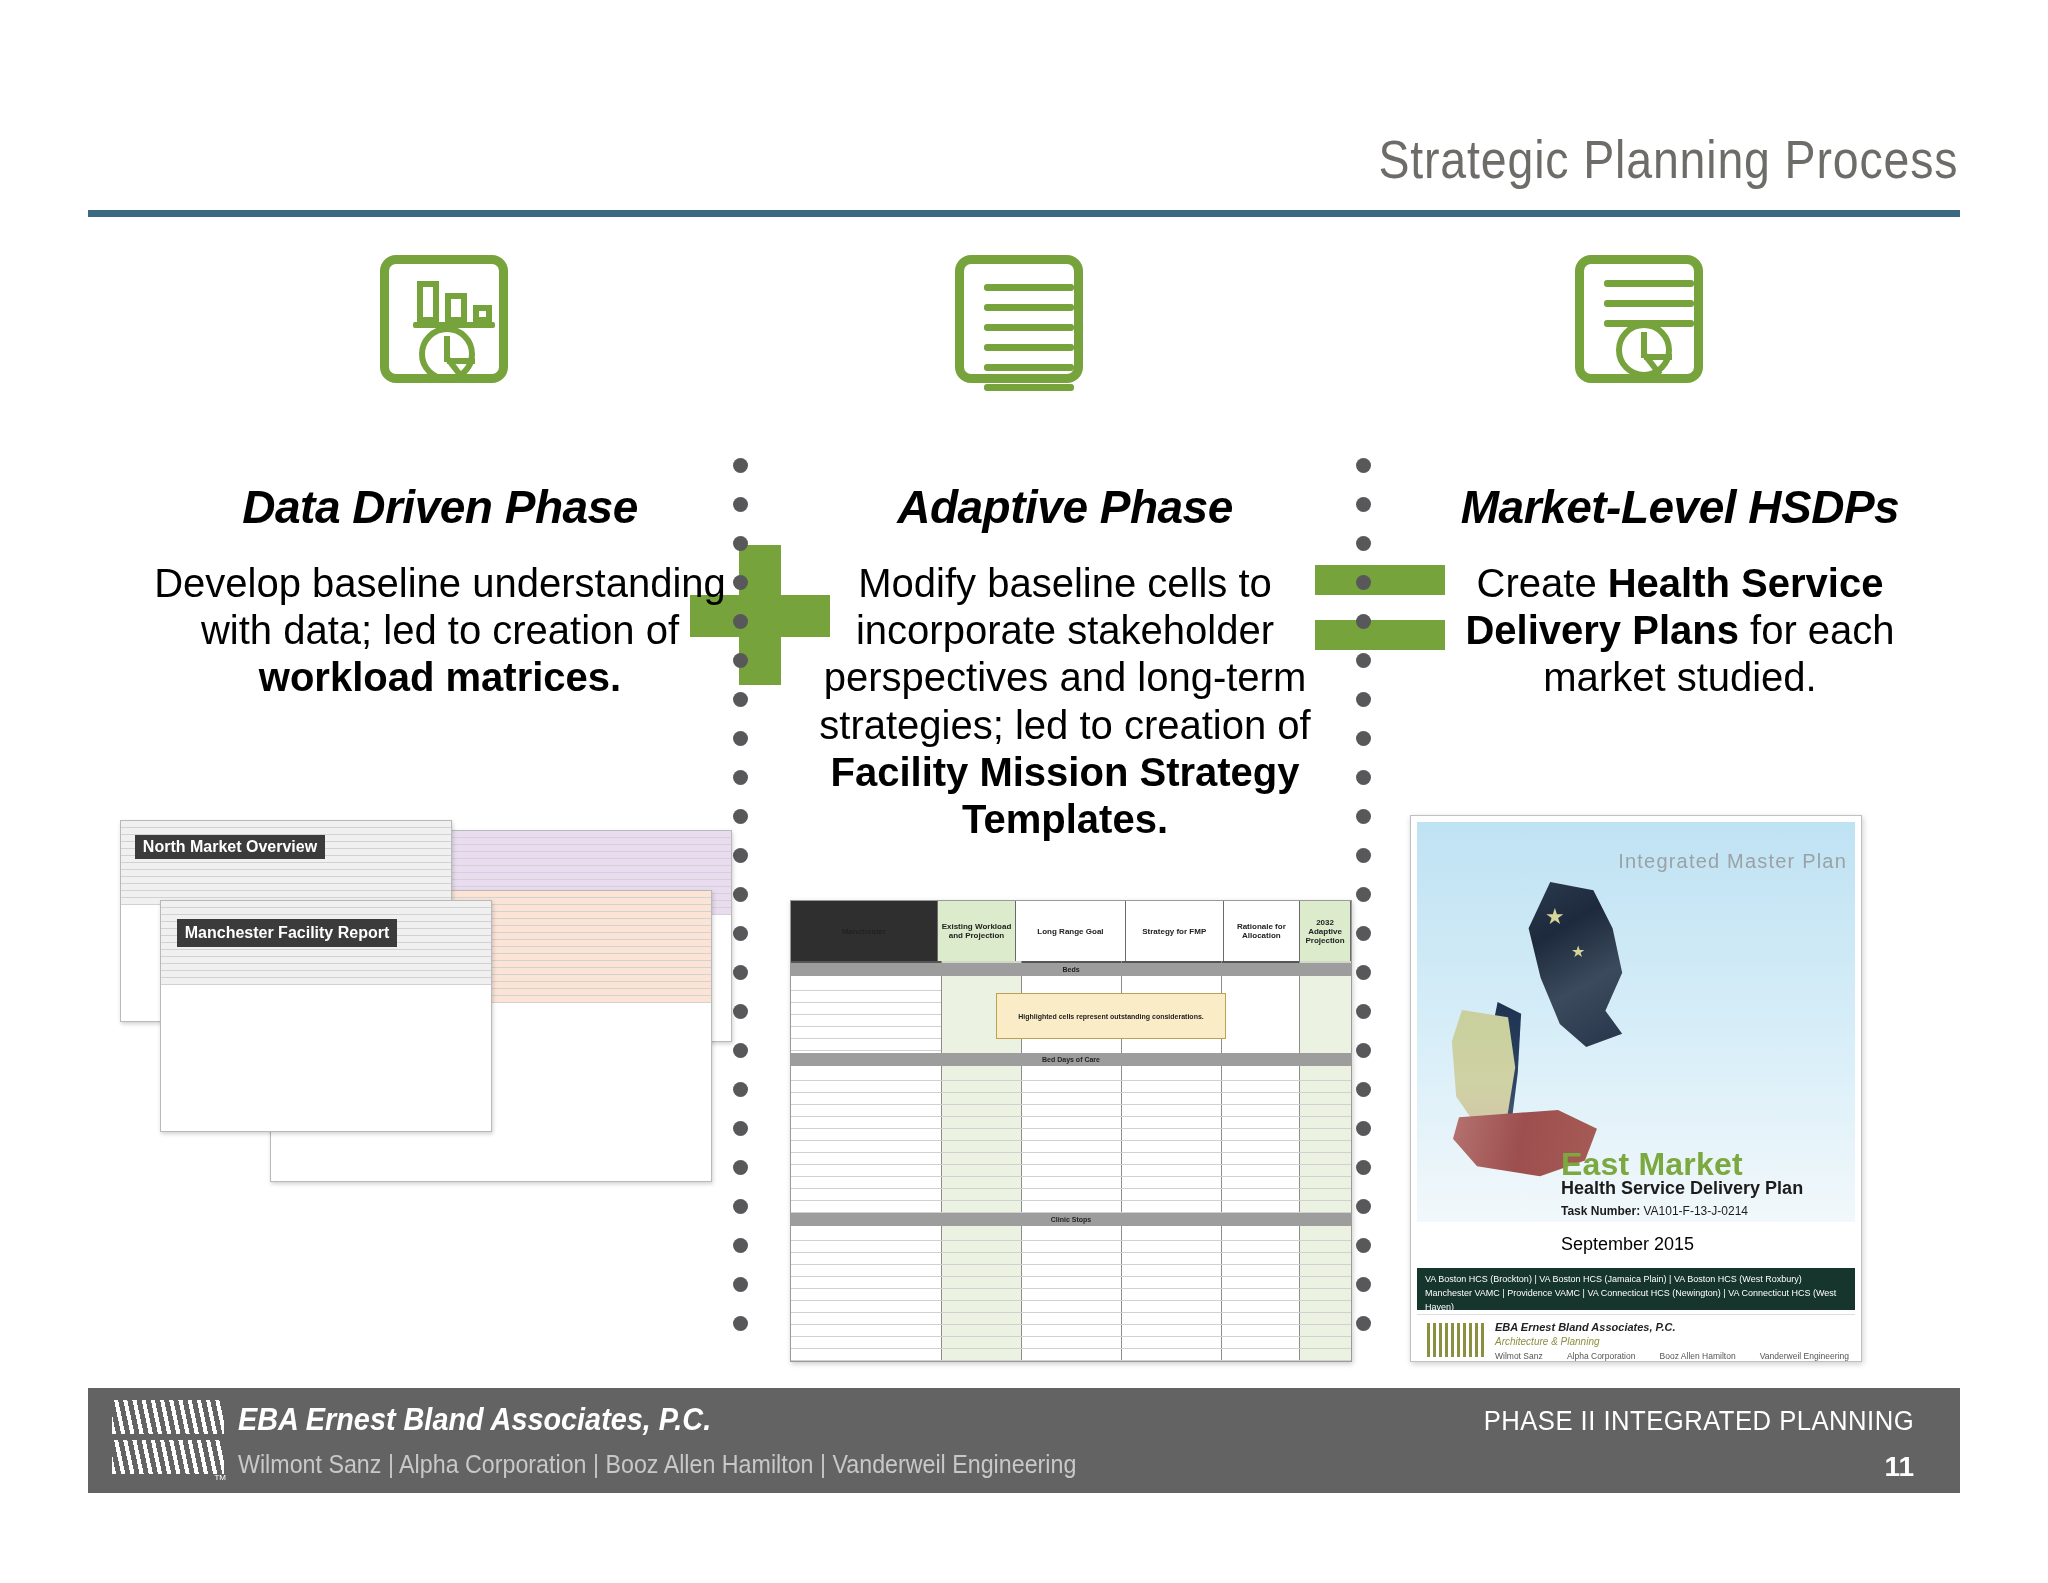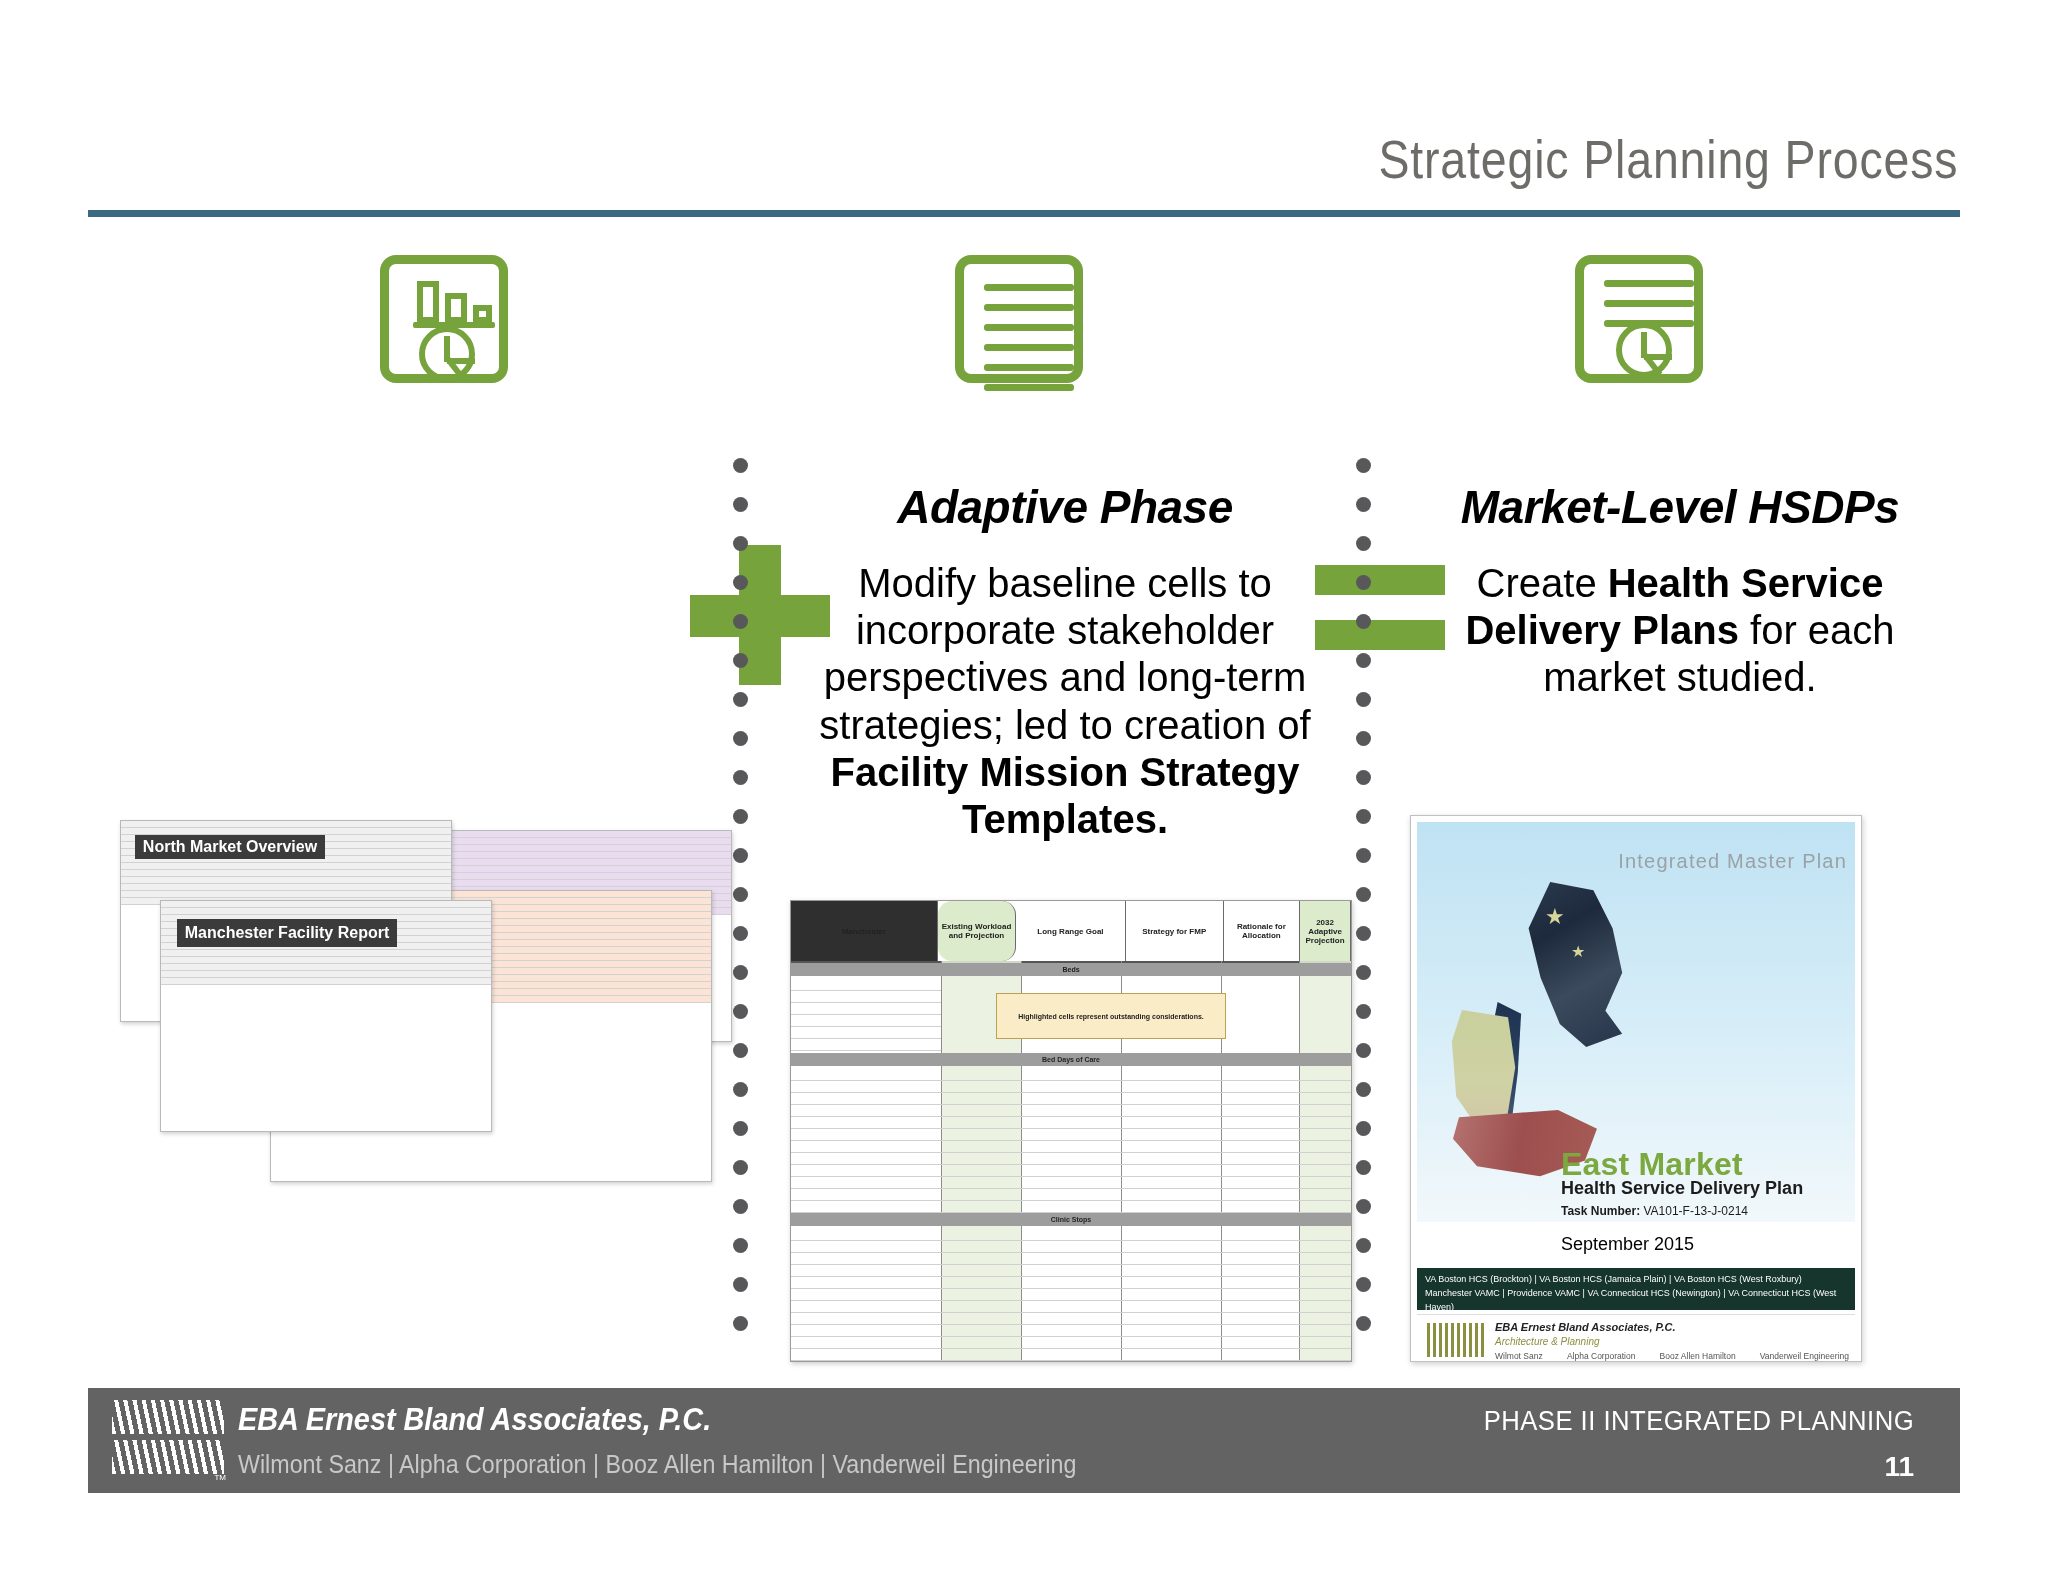--- a/index.html
+++ b/index.html
@@ -295,20 +295,24 @@
       <i></i>
     <i></i>
       <i></i>
     <i></i>
       <i></i>
     <i></i>
       <i></i>
     <i></i>
   </div>
 
+  <div class="col col1">
+    <h2>Data Driven Phase</h2>
+    <p><span>Develop baseline understanding with data; led to creation of </span><b>workload matrices.</b><span></span></p>
+  </div>
 
   <div class="col col2">
     <h2>Adaptive Phase</h2>
     <p><span>Modify baseline cells to incorporate stakeholder perspectives and long-term strategies; led to creation of </span><b>Facility Mission Strategy Templates.</b><span></span></p>
   </div>
 
   <div class="col col3">
     <h2>Market-Level HSDPs</h2>
     <p><span>Create </span><b>Health Service Delivery Plans</b><span> for each market studied.</span></p>
   </div>
@@ -386,21 +390,21 @@
           <i></i>
       </div>
       <div class="sheet-title" style="left:16px;top:18px;width:220px;height:28px;">Manchester Facility Report</div>
     </div>
 
   </div>
 
   <div class="art2">
     <div class="t2-head">
       <div class="cell t2-mancell" style="width:150px;">Manchester</div>
-      <div class="cell t2-green" style="width:80px;border-radius:14px;">Existing Workload and Projection</div>
+      <div class="cell t2-green" style="width:80px;">Existing Workload and Projection</div>
       <div class="cell" style="width:112px;">Long Range Goal</div>
       <div class="cell" style="width:100px;">Strategy for FMP</div>
       <div class="cell" style="width:78px;">Rationale for Allocation</div>
       <div class="cell t2-green" style="width:52px;">2032 Adaptive Projection</div>
     </div>
 
     <div class="t2-greencol" style="left:150px;width:80px;"></div>
     <div class="t2-greencol" style="left:508px;width:52px;"></div>
     <div class="t2-colsep" style="left:150px;"></div>
     <div class="t2-colsep" style="left:230px;"></div>

